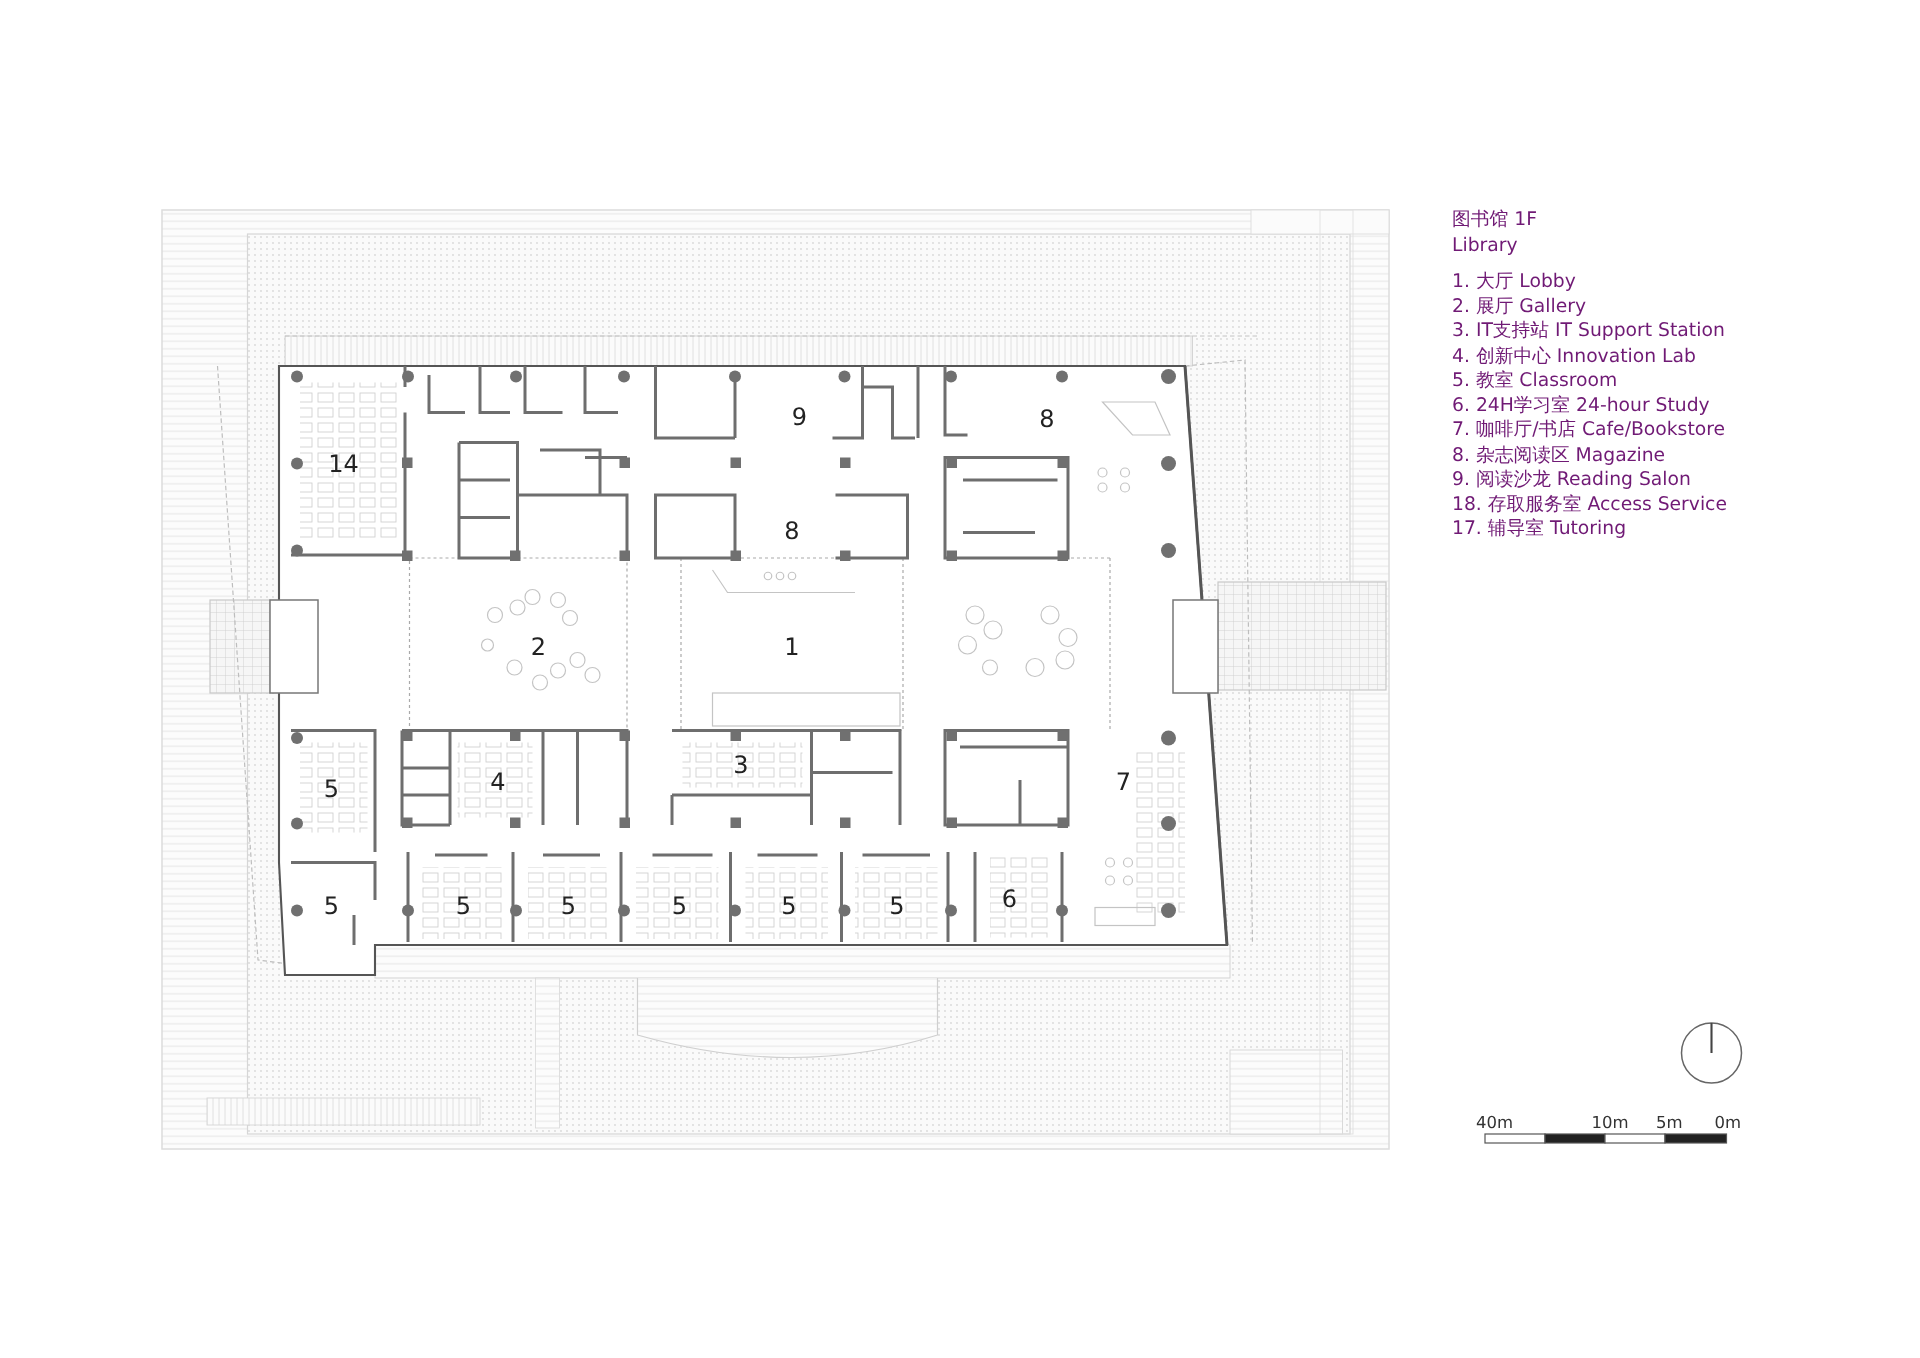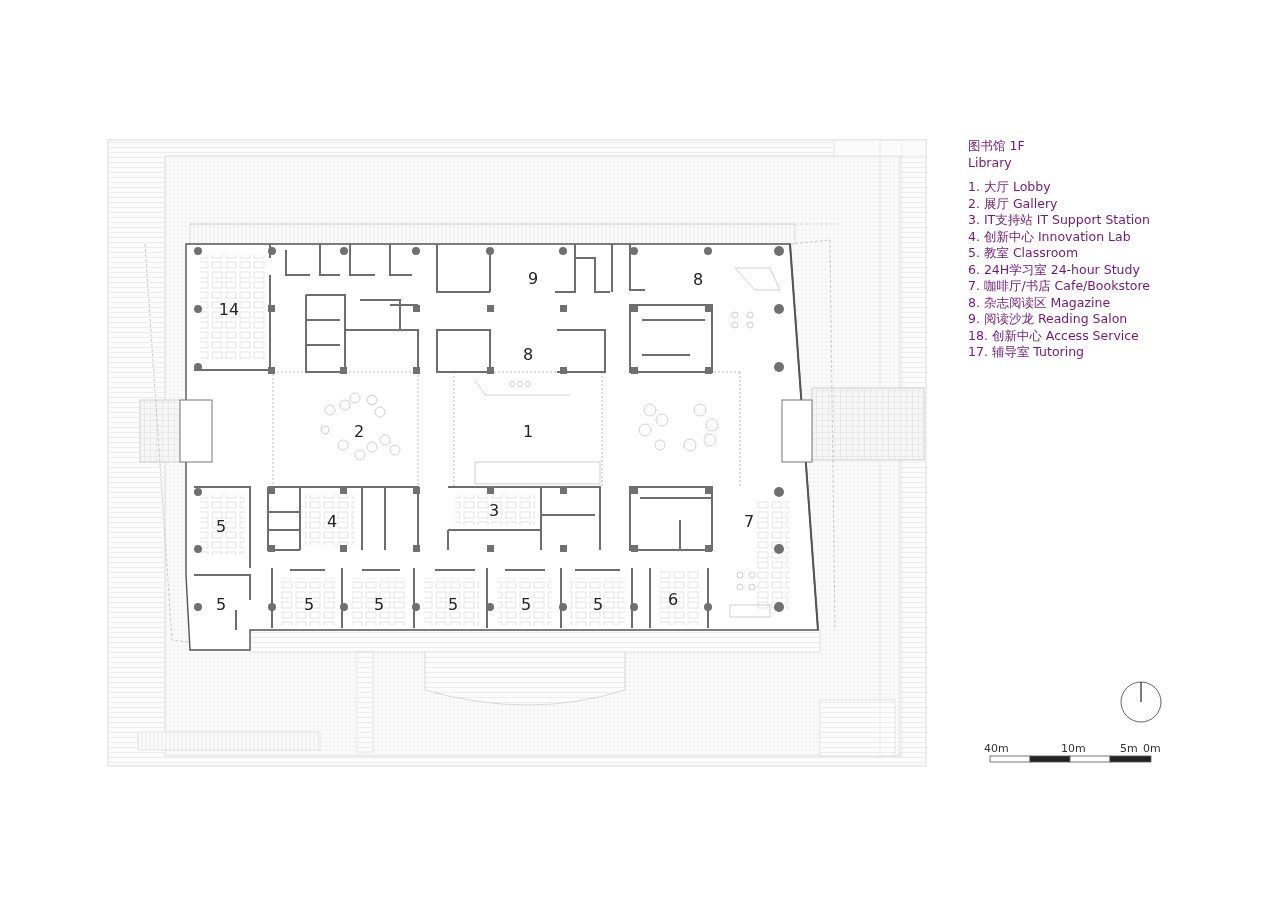--- a/index.html
+++ b/index.html
@@ -297,23 +297,23 @@
   <div id="legend-items">
       <div class="item"><span>1.</span><span> </span><span>大厅 Lobby</span></div>
       <div class="item"><span>2.</span><span> </span><span>展厅 Gallery</span></div>
       <div class="item"><span>3.</span><span> </span><span>IT支持站 IT Support Station</span></div>
       <div class="item"><span>4.</span><span> </span><span>创新中心 Innovation Lab</span></div>
       <div class="item"><span>5.</span><span> </span><span>教室 Classroom</span></div>
       <div class="item"><span>6.</span><span> </span><span>24H学习室 24-hour Study</span></div>
       <div class="item"><span>7.</span><span> </span><span>咖啡厅/书店 Cafe/Bookstore</span></div>
       <div class="item"><span>8.</span><span> </span><span>杂志阅读区 Magazine</span></div>
       <div class="item"><span>9.</span><span> </span><span>阅读沙龙 Reading Salon</span></div>
-      <div class="item"><span>18.</span><span> </span><span>创新中心 Access Service</span></div>
+      <div class="item"><span>18.</span><span> </span><span>存取服务室 Access Service</span></div>
       <div class="item"><span>17.</span><span> </span><span>辅导室 Tutoring</span></div>
     </div>
 </div>
 
 <div class="scale-labels">
   <span style="left:0px">40m</span>
   <span style="left:77px">10m</span>
-  <span style="left:136px">5m</span>
+  <span style="left:120px">5m</span>
   <span style="left:159px">0m</span>
 </div>
 
 </body></html>

